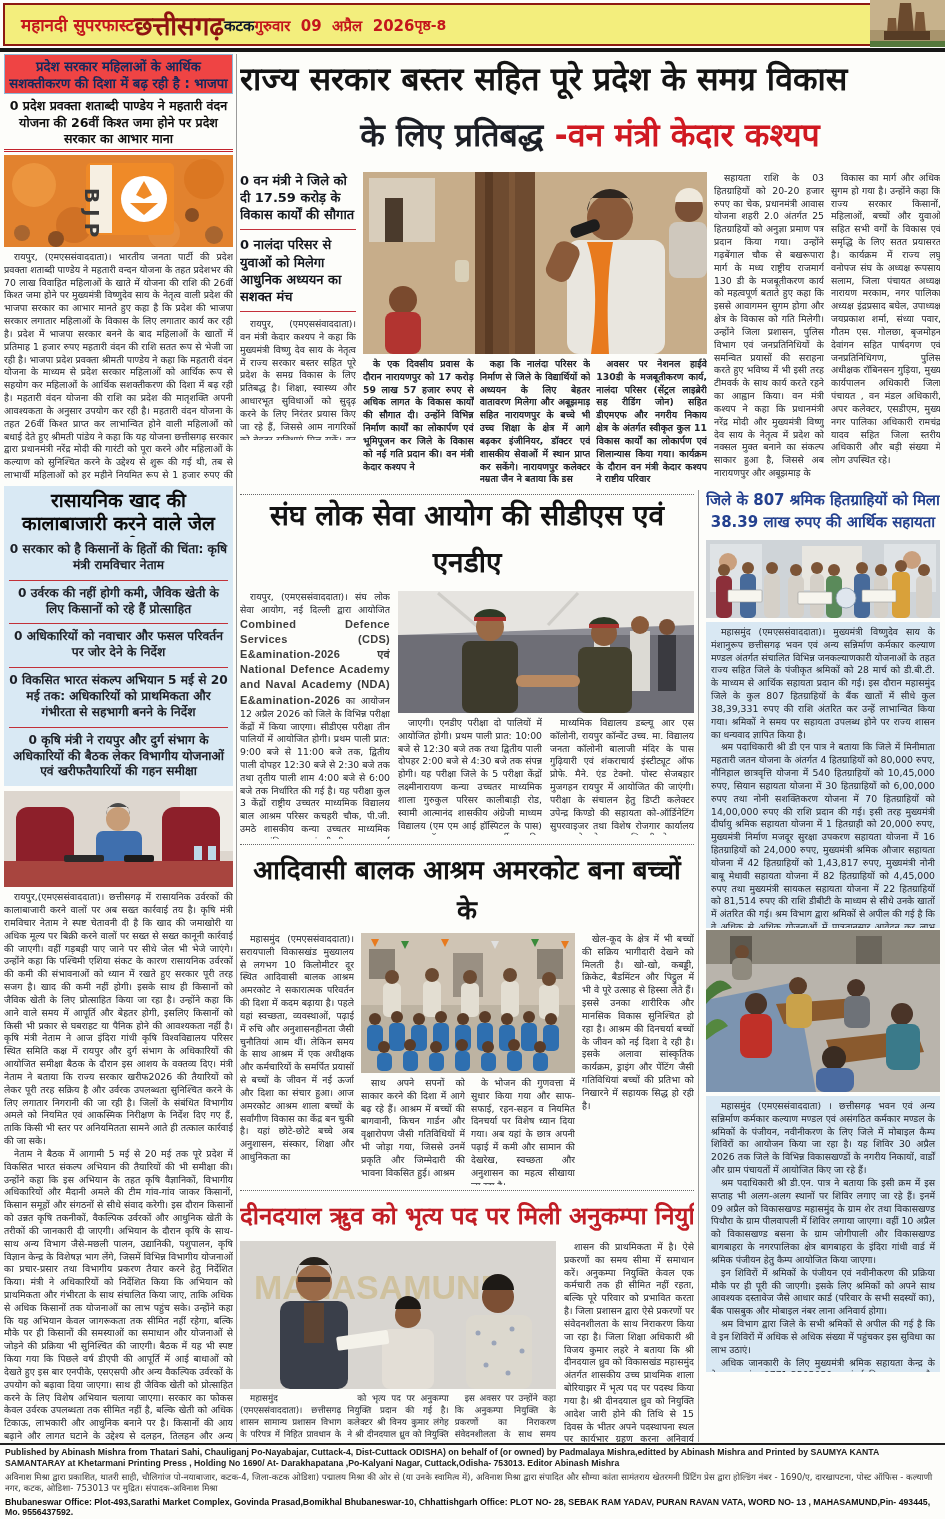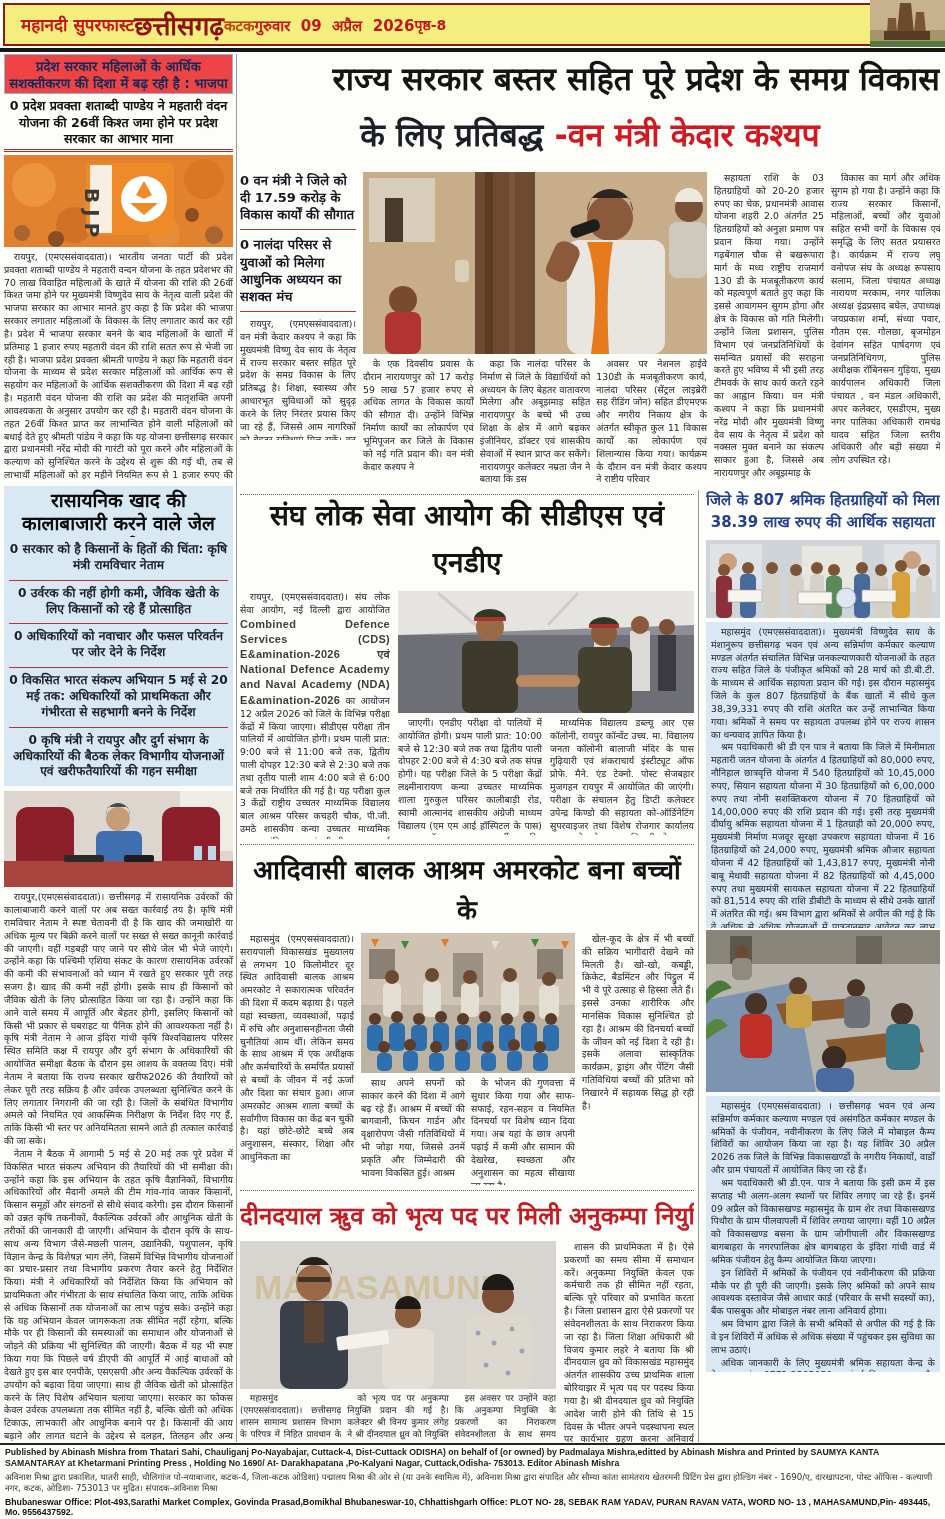--- a/index.html
+++ b/index.html
@@ -12,21 +12,21 @@
   }
   
   #masthead {
     position:absolute; left:3px; top:3px; width:939px; height:43px;
     background:#f3ee7d; border:2px solid #8c1a12;
     display:flex; align-items:center; padding:0 96px 0 16px;
     justify-content:flex-start;
   }
   .mh-paper  { font-size:17px; font-weight:bold; color:#c4161c; }
   .mh-ed     { font-size:26px; font-weight:bold; color:#8e1212; }
-  .mh-city   { font-size:15px; font-weight:bold; color:#c2410c; }
+  .mh-city   { font-size:15px; font-weight:bold; color:#0f172a; }
   .mh-date   { font-size:15px; font-weight:bold; color:#c4161c; white-space:pre; }
   .mh-page   { font-size:14px; font-weight:bold; color:#c4161c; }
   #temple { position:absolute; right:0; top:0; width:75px; height:47px; }
   #black-rule { position:absolute; left:0; top:48px; width:945px; height:4px; background:#161616; }
 
   
   .j { text-align:justify; font-size:9.3px; line-height:1.38; color:#23262e; overflow:hidden; }
   .j p { text-indent:10px; margin:0; }
   .ph { display:block; width:100%; }
   .dotted { border-top:1.5px dotted #666; margin:5px 0; }
@@ -41,32 +41,32 @@
   .a1-body { margin-top:4px; height:230px; }
   .a2-box  { margin-top:5px; background:#d9e9f4; padding:3px 5px 0; }
   .a2-head { font-size:19px; font-weight:bold; color:#0d0d0d; text-align:center; line-height:1.2;
              height:48px; overflow:hidden; }
   .a2-bullet { font-size:12.2px; font-weight:bold; text-align:center; line-height:1.3;
                padding:5px 0 6px; border-top:1.2px solid #c23038; overflow:hidden; }
   .a2-body { margin-top:4px; height:568px; }
 
   
   #main { position:absolute; left:240px; top:52px; width:700px; height:436px; overflow:hidden; }
-  .mh1 { font-size:32px; font-weight:bold; color:#141414; text-align:right; line-height:55px;
+  .mh1 { font-size:32px; font-weight:bold; color:#141414; text-align:left; line-height:55px;
          height:55px; overflow:hidden; white-space:nowrap; }
   .mh2 { font-size:32px; font-weight:bold; text-align:center; line-height:56px; height:56px;
          overflow:hidden; white-space:nowrap; }
   .mh2 .red { color:#d01921; }
   .ma-body { margin-top:9px; display:flex; gap:7px; height:312px; }
   .ma-colA { width:116px; flex:none; }
   .ma-bullet { font-size:13px; font-weight:bold; line-height:1.32; color:#15181f;
                padding-bottom:6px; border-bottom:1.6px solid #c4303a; margin-bottom:6px; overflow:hidden;}
   .ma-mid { width:344px; flex:none; }
   .ma-midrow { margin-top:4px; display:flex; gap:6px; height:124px; }
-  .ma-midrow .j { flex:1; }
+  .ma-midrow .j { flex:1;font-weight:bold; }
   .ma-colD, .ma-colE { width:110px; flex:none; }
 
   
   #center { position:absolute; left:240px; top:492px; width:454px; height:952px; overflow:hidden; }
   .upsc-head { font-size:28px; font-weight:bold; text-align:center; line-height:47px; height:95px;
                color:#131313; overflow:hidden; }
   .upsc-body { display:flex; gap:8px; height:248px; margin-top:4px; }
   .upsc-c1 { width:150px; flex:none; }
   .upsc-en { font-family:"Liberation Sans", sans-serif; font-weight:bold; font-size:11px;
              color:#3d3d3d; letter-spacing:.3px; }

